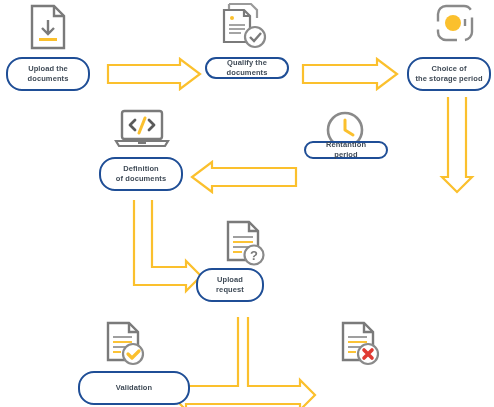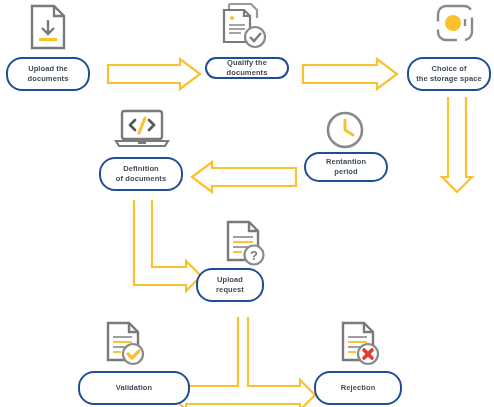--- a/index.html
+++ b/index.html
@@ -171,39 +171,36 @@
 documents</span>
   </div>
 
   <div class="node" style="left:205px; top:57px; width:84px; height:22px;">
     <span class="node-label">Qualify the
 documents</span>
   </div>
 
   <div class="node" style="left:407px; top:57px; width:84px; height:34px;">
     <span class="node-label">Choice of
-the storage space</span>
+the storage period</span>
   </div>
 
   <div class="node" style="left:99px; top:157px; width:84px; height:34px;">
     <span class="node-label">Definition
 of documents</span>
   </div>
 
-  <div class="node" style="left:304px; top:152px; width:84px; height:30px;">
+  <div class="node" style="left:304px; top:141px; width:84px; height:18px;">
     <span class="node-label">Rentantion
 period</span>
   </div>
 
   <div class="node" style="left:196px; top:268px; width:68px; height:34px;">
     <span class="node-label">Upload
 request</span>
   </div>
 
   <div class="node" style="left:78px; top:371px; width:112px; height:34px;">
     <span class="node-label">Validation</span>
   </div>
 
-  <div class="node" style="left:314px; top:371px; width:88px; height:34px;">
-    <span class="node-label">Rejection</span>
-  </div>
 
 </div>
 
 </body></html>

